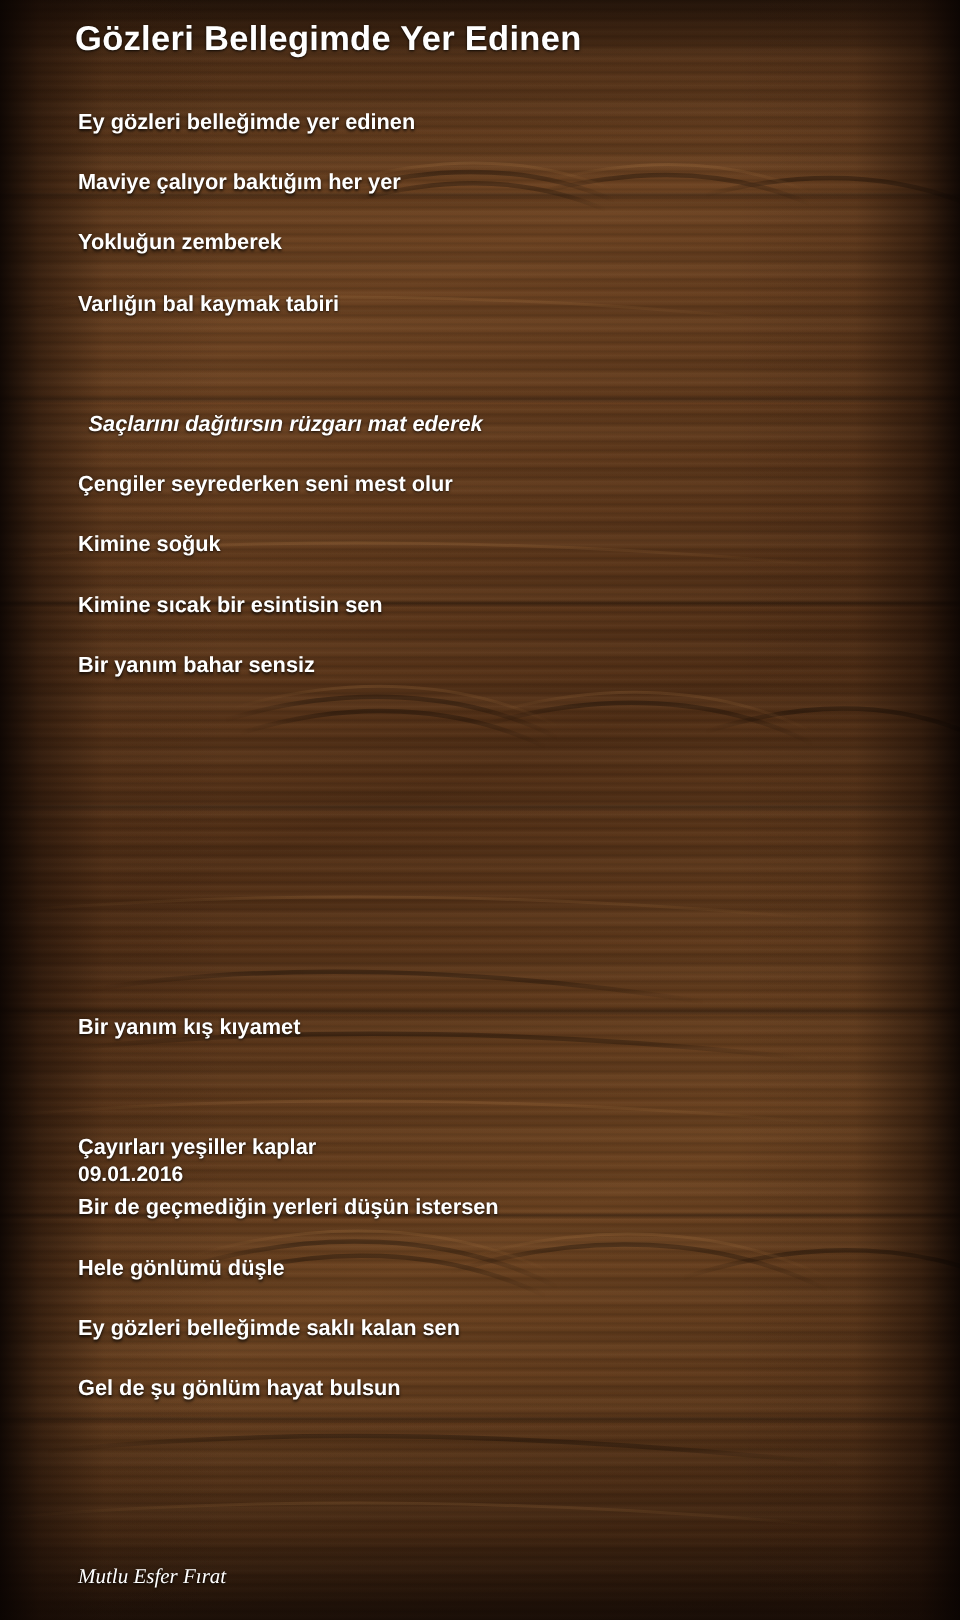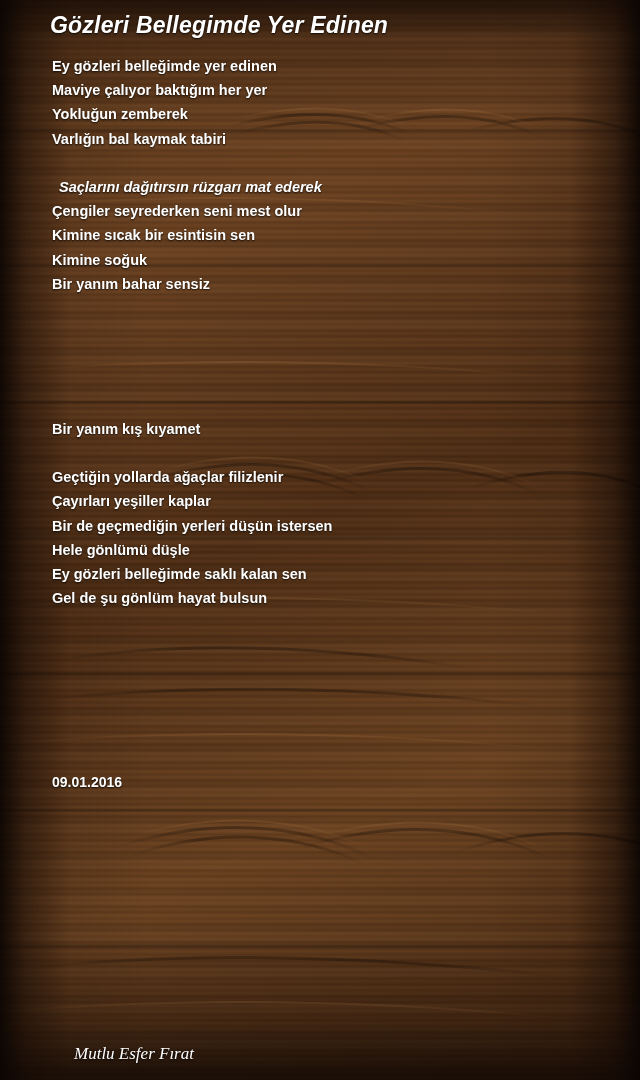--- a/index.html
+++ b/index.html
@@ -80,38 +80,38 @@
   .title {
     position: absolute;
     left: 50px;
     top: 12px;
     width: 560px;
     color: #ffffff;
     font-size: 23px;
     font-weight: bold;
     letter-spacing: 0.2px;
     text-shadow: 0 1px 2px rgba(0,0,0,0.85);
-    font-style: italic;
   }
 
   .poem {
     position: absolute;
     left: 52px;
     top: 54px;
     width: 560px;
   }
 
   .line {
     color: #ffffff;
     font-size: 14.5px;
     font-weight: bold;
     line-height: 24.2px;
     height: 24.2px;
     white-space: pre;
     text-shadow: 0 1px 2px rgba(0,0,0,0.8);
+    margin-top: 16px;
   }
   .line.blank {
     color: transparent;
   }
   .line.indent {
     padding-left: 3px;
     font-style: italic;
   }
 
   .date {
@@ -122,25 +122,24 @@
     font-size: 14px;
     font-weight: bold;
     text-shadow: 0 1px 2px rgba(0,0,0,0.8);
   }
 
   .signature {
     position: absolute;
     left: 52px;
     top: 1044px;
     color: #ffffff;
-    font-size: 17px;
+    font-size: 14px;
     font-style: italic;
     font-family: "Liberation Serif", serif;
     text-shadow: 0 1px 2px rgba(0,0,0,0.85);
-    margin-left: 22px;
   }
 </style>
 </head>
 <body>
 
 <div class="page">
 
   <svg class="grain-arcs" width="640" height="1080" viewBox="0 0 640 1080" preserveAspectRatio="none">
     <defs>
       <linearGradient id="arcfade" x1="0" y1="0" x2="1" y2="0">
@@ -195,31 +194,30 @@
     <div class="title">Gözleri Bellegimde Yer Edinen</div>
 
     <div class="poem">
       <div class="line">Ey gözleri belleğimde yer edinen</div>
       <div class="line">Maviye çalıyor baktığım her yer</div>
       <div class="line">Yokluğun zemberek</div>
       <div class="line">Varlığın bal kaymak tabiri</div>
       <div class="line blank"></div>
       <div class="line indent"> Saçlarını dağıtırsın rüzgarı mat ederek</div>
       <div class="line">Çengiler seyrederken seni mest olur</div>
+      <div class="line">Kimine soğuk</div>
       <div class="line">Kimine sıcak bir esintisin sen</div>
-      <div class="line">Kimine soğuk</div>
       <div class="line">Bir yanım bahar sensiz</div>
       <div class="line blank"></div>
       <div class="line blank"></div>
       <div class="line blank"></div>
       <div class="line blank"></div>
       <div class="line blank"></div>
       <div class="line">Bir yanım kış kıyamet</div>
       <div class="line blank"></div>
-      <div class="line">Geçtiğin yollarda ağaçlar filizlenir</div>
       <div class="line">Çayırları yeşiller kaplar</div>
       <div class="line">Bir de geçmediğin yerleri düşün istersen</div>
       <div class="line">Hele gönlümü düşle</div>
       <div class="line">Ey gözleri belleğimde saklı kalan sen</div>
       <div class="line">Gel de şu gönlüm hayat bulsun</div>
     </div>
 
     <div class="date">09.01.2016</div>
 
     <div class="signature">Mutlu Esfer Fırat</div>

